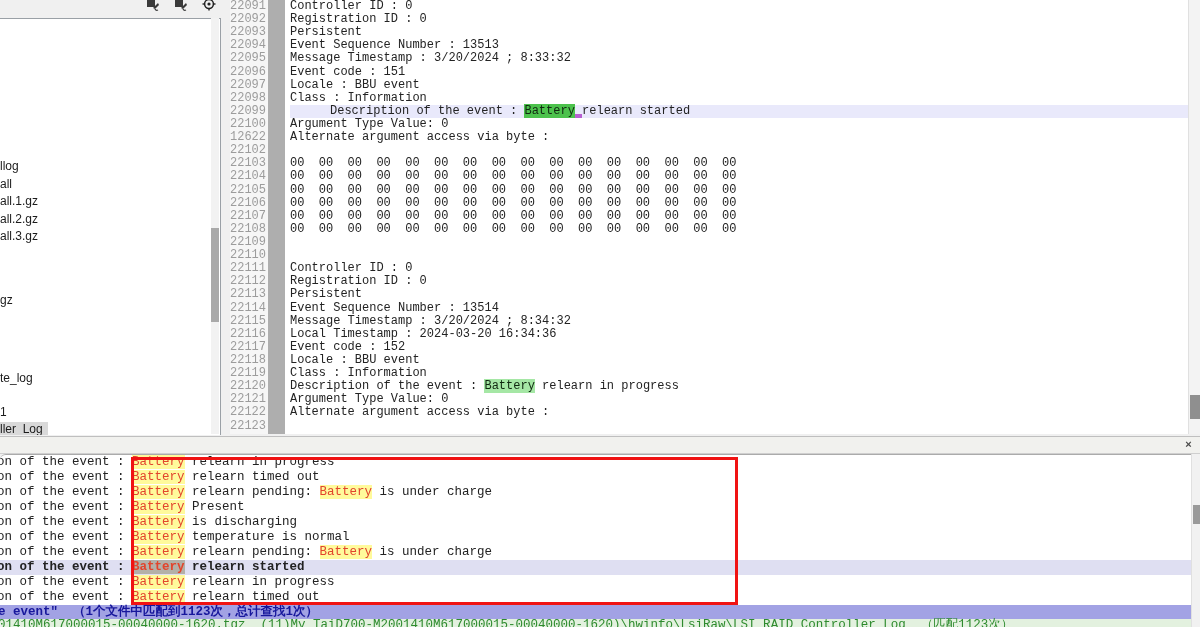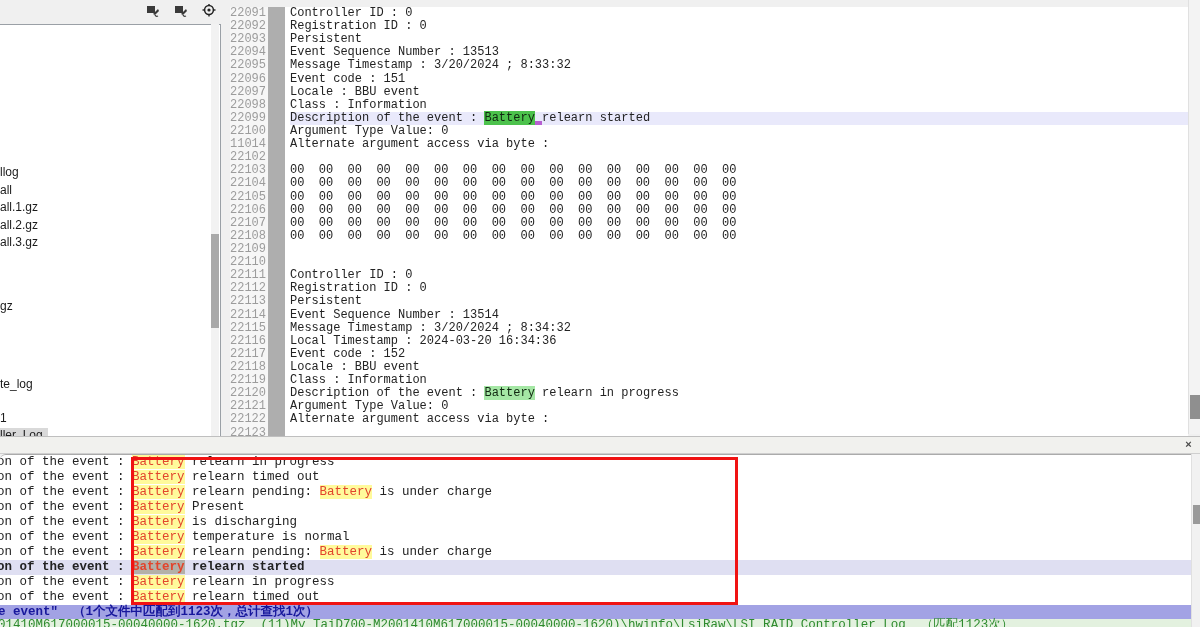--- a/index.html
+++ b/index.html
@@ -1,36 +1,36 @@
 <!DOCTYPE html>
 <html><head>
 <meta charset="utf-8">
 <style>
   html,body{margin:0;padding:0;}
   .screen{position:relative;width:1200px;height:627px;background:#f0f0f0;overflow:hidden;
           font-family:"Liberation Sans",sans-serif;}
   
-  .sidebar{position:absolute;left:0;top:6px;width:221px;height:434px;}
+  .sidebar{position:absolute;left:0;top:0;width:221px;height:434px;}
   .sb-toolbar{position:absolute;left:0;top:0;width:221px;height:18px;background:#f0f0f0;}
   .sb-icon{position:absolute;top:-2px;width:14px;height:15px;}
   .file-list{position:absolute;left:0;top:18px;width:220px;height:416px;background:#ffffff;
              border-top:1px solid #9aa0a6;border-right:1px solid #9aa0a6;overflow:hidden;}
   .file-item{position:absolute;left:0;font-size:12px;color:#1b1b1b;white-space:pre;line-height:15px;}
   .file-item.selected{background:#d9d9d9;padding:0 5px 1px 0;}
   .sb-scroll{position:absolute;left:211px;top:18px;width:8px;height:416px;background:#f2f2f2;}
   .sb-thumb{position:absolute;left:0;width:8px;background:#a9a9a9;}
   
   .editor{position:absolute;left:230px;top:0;width:958px;height:434px;background:#ffffff;
-          font-family:"Liberation Mono","DejaVu Sans Mono",monospace;font-size:12px;margin-top:7px;}
+          font-family:"Liberation Mono","DejaVu Sans Mono",monospace;font-size:12px;}
   .gutter{position:absolute;left:0;top:0;width:38px;height:434px;background:#f6f6f6;}
   .line-number{height:13.12px;line-height:13.12px;text-align:right;padding-right:3px;color:#9c9c9c;}
   .fold-margin{position:absolute;left:38px;top:0;width:17px;height:434px;background:#aeaeae;}
   .code{position:absolute;left:60px;top:0;right:0;height:434px;}
   .code-line{height:13.12px;line-height:13.12px;white-space:pre;color:#232323;}
-  .code-line.current{background:var(--cur-line);}
+  .code-line.current{background:var(--cur-line);padding-left:40px;}
   .hl-current{background:var(--match-green);color:#102810;}
   .hl-match{background:var(--match-green-light);color:#102810;}
   .caret{background:linear-gradient(to bottom, transparent 72%, var(--caret) 72%);}
   .ed-scroll{position:absolute;left:1188px;top:0;width:12px;height:434px;background:#f3f3f3;border-left:1px solid #e0e0e0;}
   .ed-thumb{position:absolute;left:1px;width:10px;background:#8f8f8f;}
   
   .panel-header{position:absolute;left:0;top:436px;width:1200px;height:16px;background:#f1f1ee;
                 border-top:1px solid #bfbfbf;border-bottom:1px solid #cfcfcf;}
   .close-btn{position:absolute;right:5px;top:1px;width:13px;height:13px;font-size:11px;line-height:13px;
              text-align:center;color:#4a4a4a;font-weight:bold;cursor:default;}
@@ -102,21 +102,21 @@
         <div class="line-number">22091</div>
         <div class="line-number">22092</div>
         <div class="line-number">22093</div>
         <div class="line-number">22094</div>
         <div class="line-number">22095</div>
         <div class="line-number">22096</div>
         <div class="line-number">22097</div>
         <div class="line-number">22098</div>
         <div class="line-number">22099</div>
         <div class="line-number">22100</div>
-        <div class="line-number">11014</div>
+        <div class="line-number">12622</div>
         <div class="line-number">22102</div>
         <div class="line-number">22103</div>
         <div class="line-number">22104</div>
         <div class="line-number">22105</div>
         <div class="line-number">22106</div>
         <div class="line-number">22107</div>
         <div class="line-number">22108</div>
         <div class="line-number">22109</div>
         <div class="line-number">22110</div>
         <div class="line-number">22111</div>

